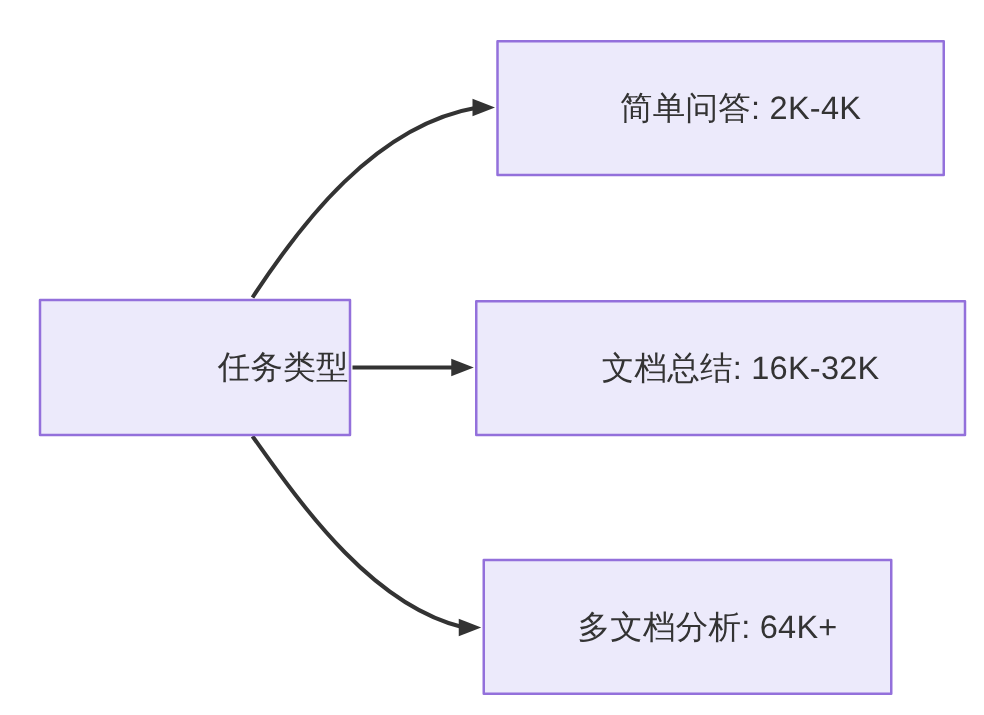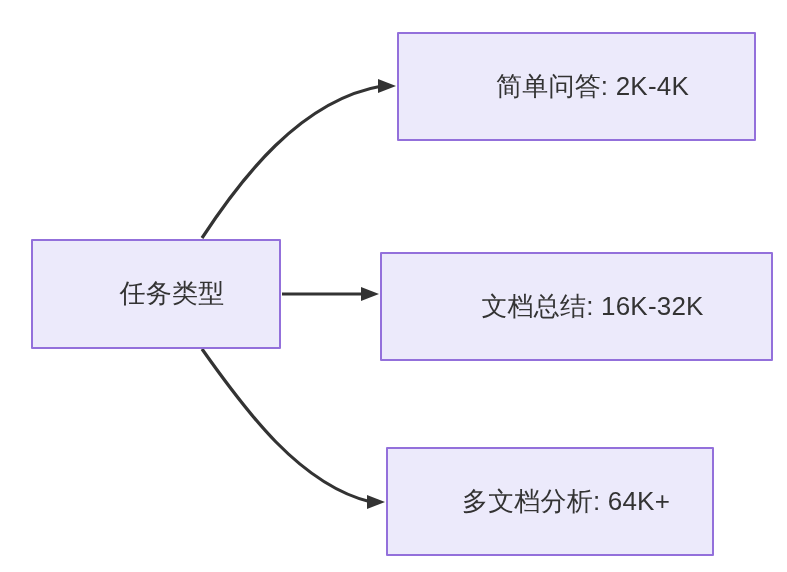--- a/index.html
+++ b/index.html
@@ -72,29 +72,29 @@
       <path class="edge-path" d="M 282 294 L 365 294"></path>
       <polygon class="edge-head" points="379,294 361,287 361,301"></polygon>
     </g>
 
     <g>
       <path class="edge-path" d="M 202 349 C 245 410, 300 485, 371 502"></path>
       <polygon class="edge-head" points="385,502 367,495 367,509"></polygon>
     </g>
   </svg>
 
-  <div class="node" style="left:31px; top:239px; width:250px; height:110px;">
+  <div class="node" style="left:31px; top:239px; width:250px; height:110px;justify-content:flex-end;">
     <span class="node-label">任务类型</span>
   </div>
 
   <div class="node" style="left:397px; top:32px; width:359px; height:109px;">
     <span class="node-label">简单问答: 2K-4K</span>
   </div>
 
-  <div class="node" style="left:380px; top:240px; width:393px; height:109px;margin-top:12px;">
+  <div class="node" style="left:380px; top:240px; width:393px; height:109px;">
     <span class="node-label">文档总结: 16K-32K</span>
   </div>
 
   <div class="node" style="left:386px; top:447px; width:328px; height:109px;">
     <span class="node-label">多文档分析: 64K+</span>
   </div>
 
 </div>
 
 </body></html>

